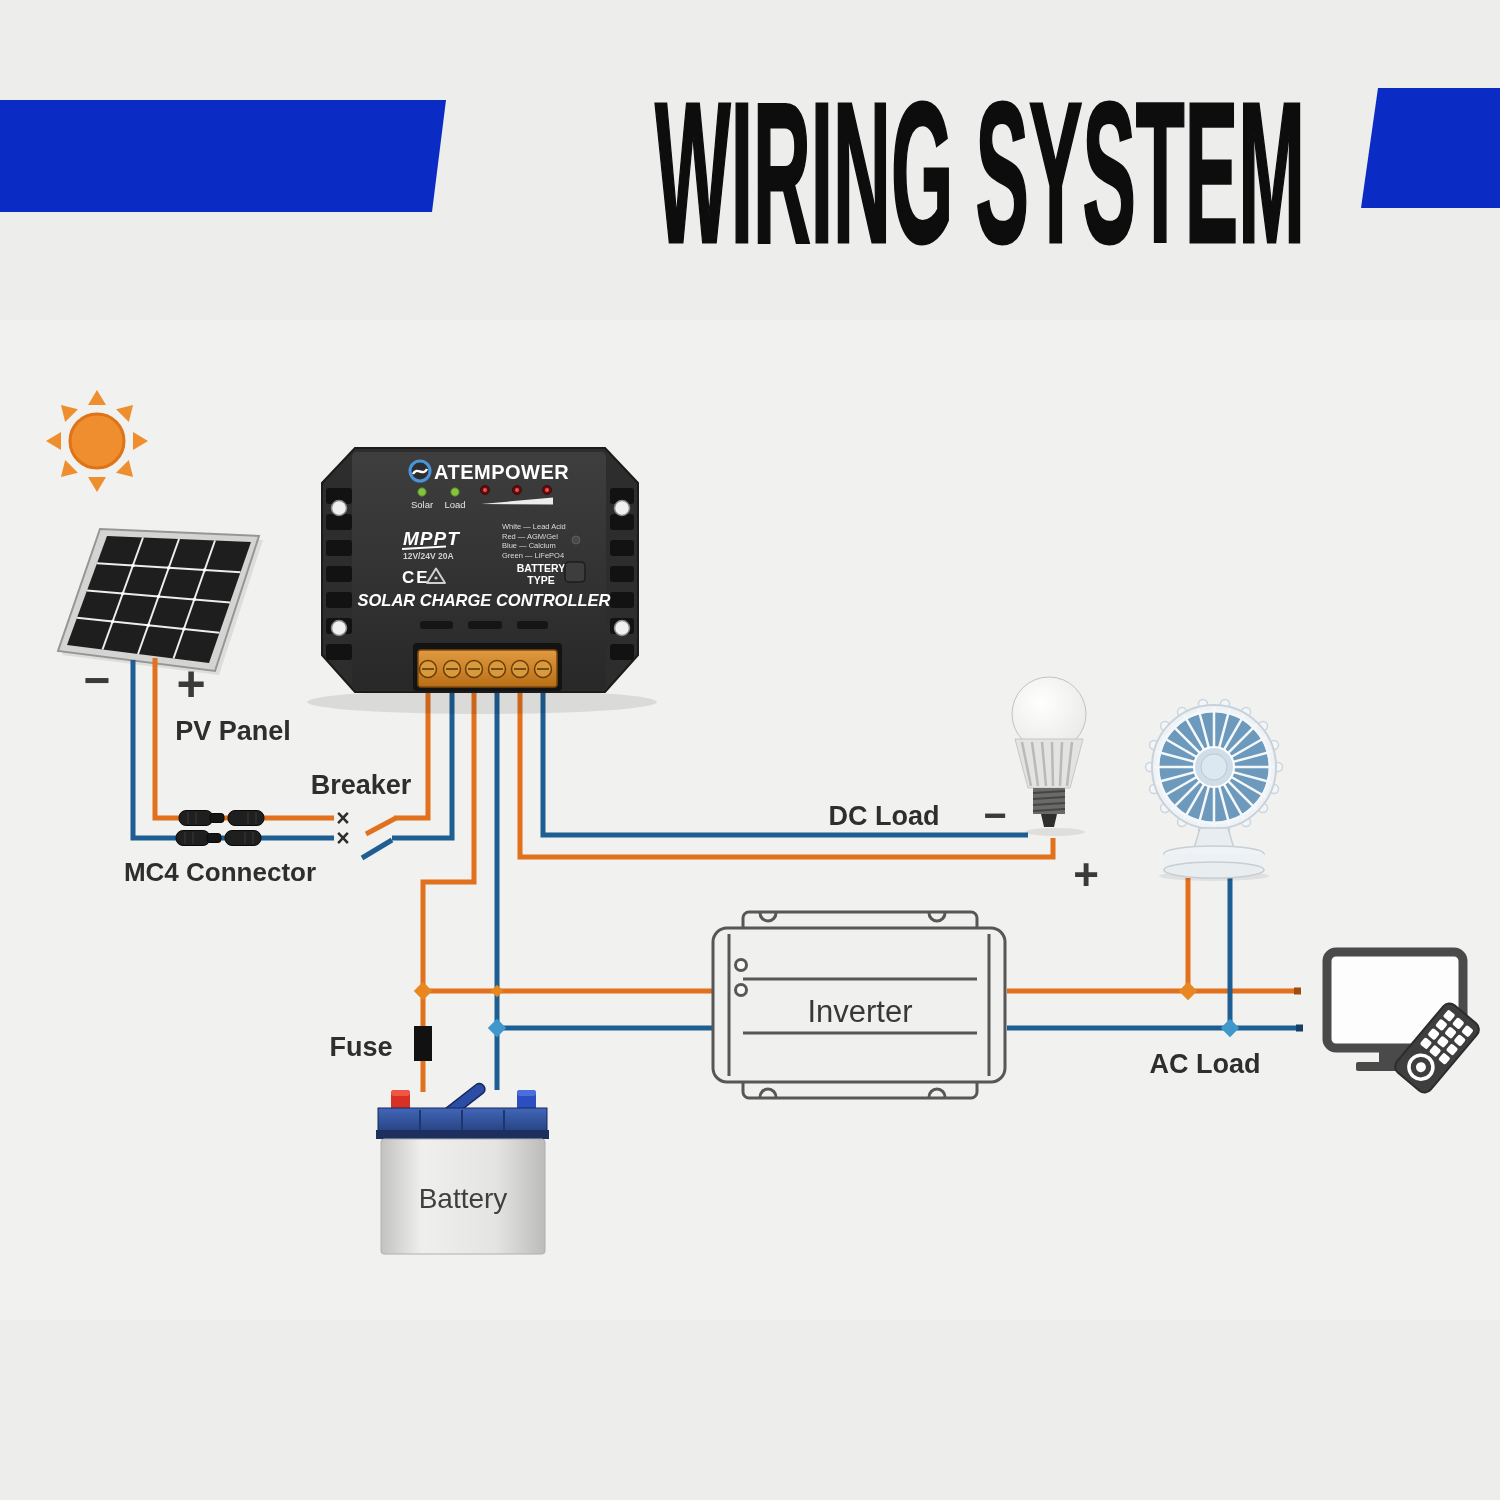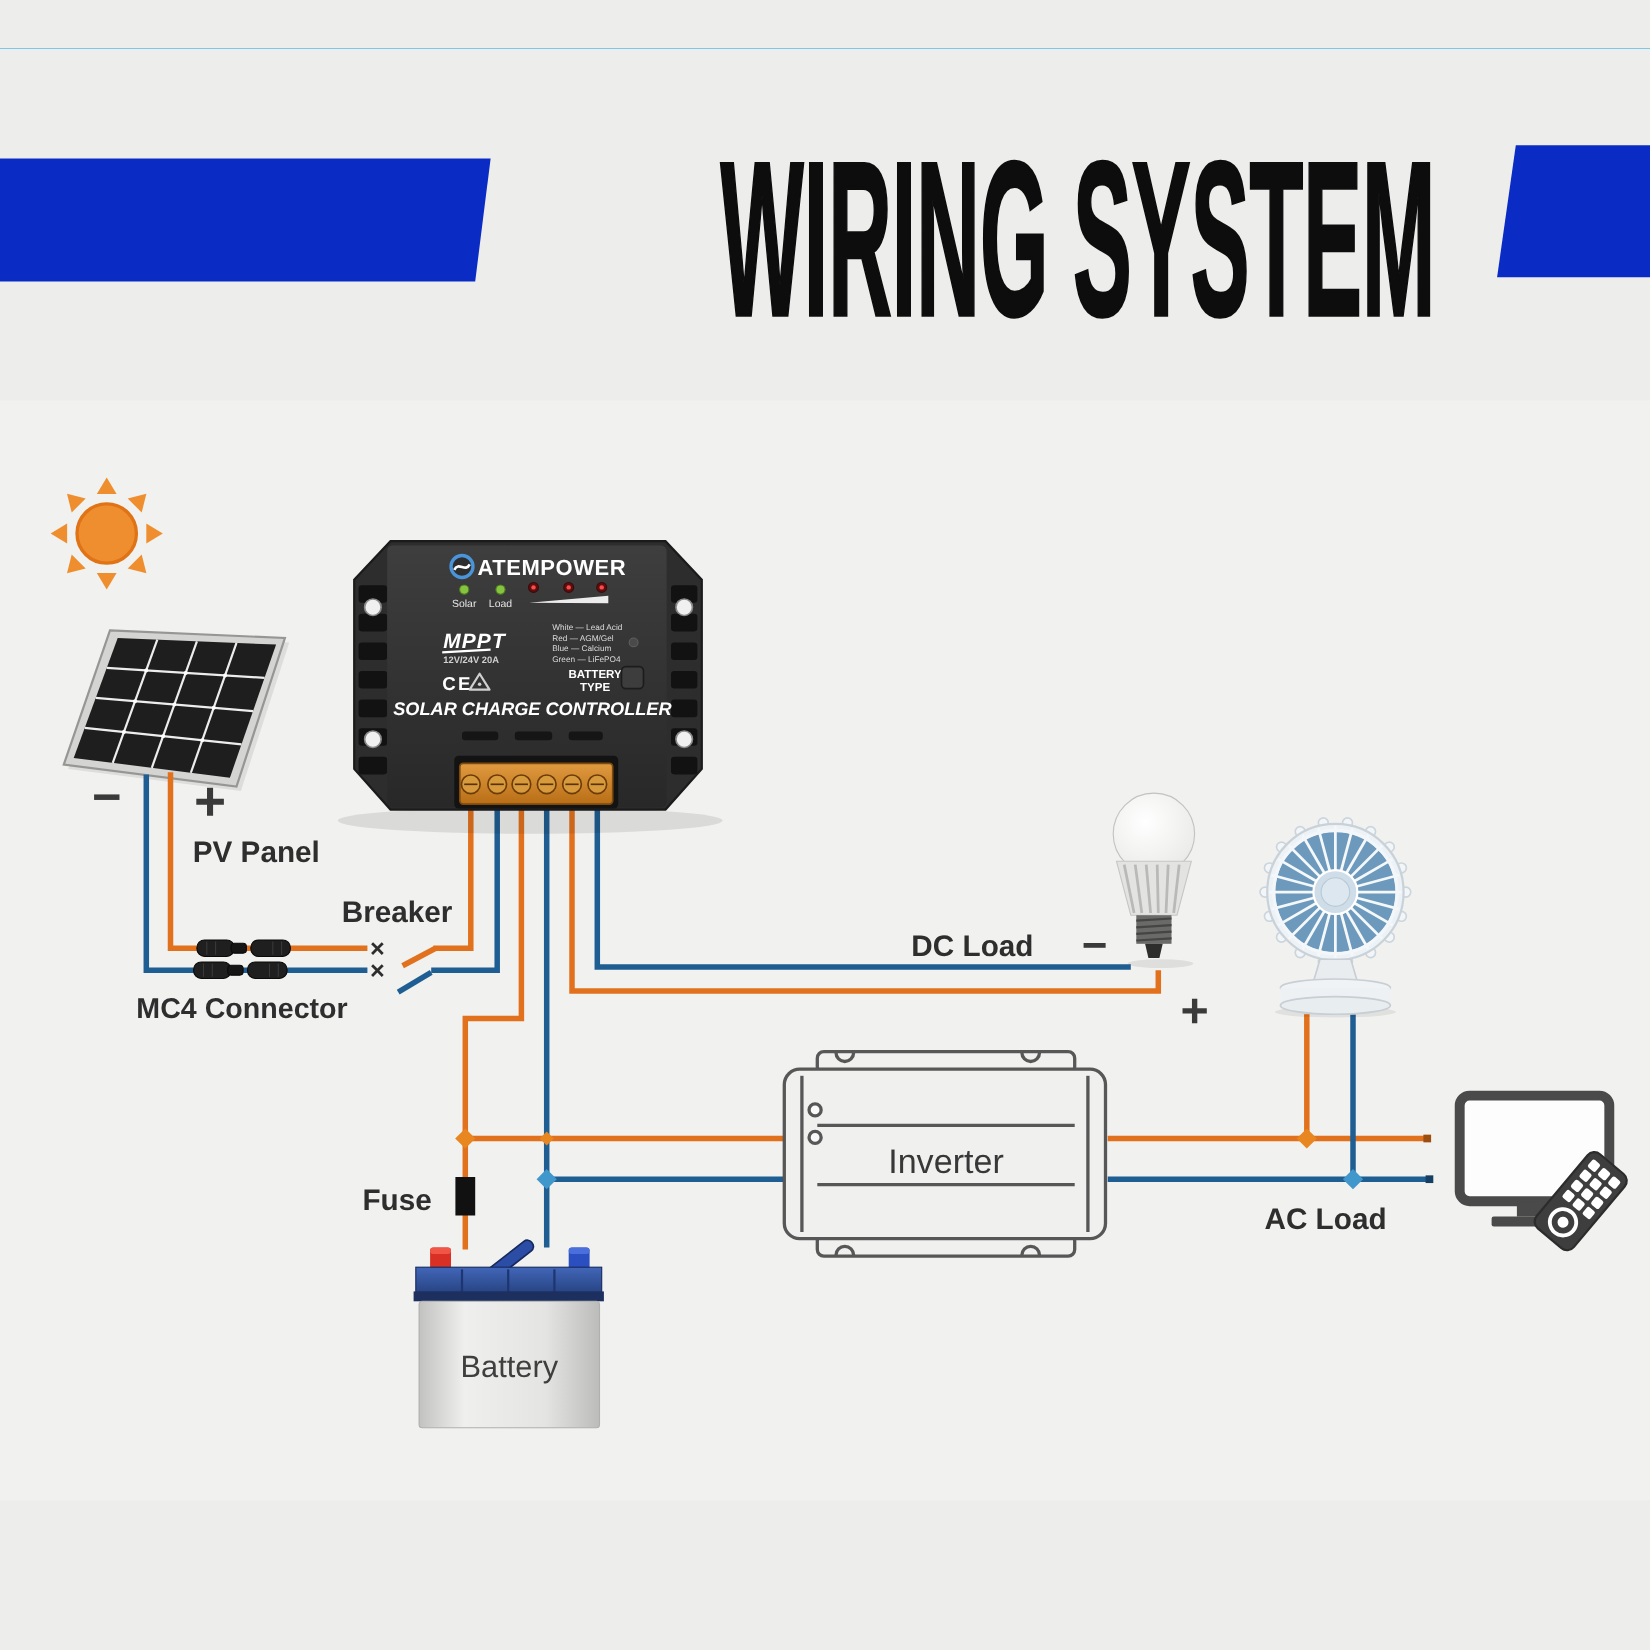--- a/index.html
+++ b/index.html
@@ -1,16 +1,16 @@
 <!DOCTYPE html>
 <html style="--accent_blue: #0a2cc4; --title_black: #0d0d0d; --wire_orange: #e2711d; --wire_blue: #1f5e92; --junction_orange: #e8861f; --junction_blue: #3f97cc; --sun_orange: #ef8e2f;"><head>
 <meta charset="utf-8">
 <style>
   html,body{margin:0;padding:0;background:#ededec;}
-  .canvas{position:relative;width:1500px;height:1436px;overflow:hidden;background:#0ea5e9;margin-top:44px;}
+  .canvas{position:relative;width:1500px;height:1436px;overflow:hidden;background:#8b5cf6;}
   svg text{font-family:"Liberation Sans","DejaVu Sans",sans-serif;}
   .bar{fill:var(--accent_blue,#0a2cc4);}
   .title-text{fill:var(--title_black,#0d0d0d);stroke:var(--title_black,#0d0d0d);stroke-width:3px;font-weight:bold;}
   .wo{stroke:var(--wire_orange,#e2711d);fill:none;stroke-width:5;}
   .wb{stroke:var(--wire_blue,#1f5e92);fill:none;stroke-width:5;}
   .jo{fill:var(--junction_orange,#e8861f);}
   .jb{fill:var(--junction_blue,#3f97cc);}
   .sunfill{fill:var(--sun_orange,#ef8e2f);}
   .lbl{fill:#2e2e2e;font-weight:700;}
   .sign{fill:#3a3a3a;font-weight:700;}

